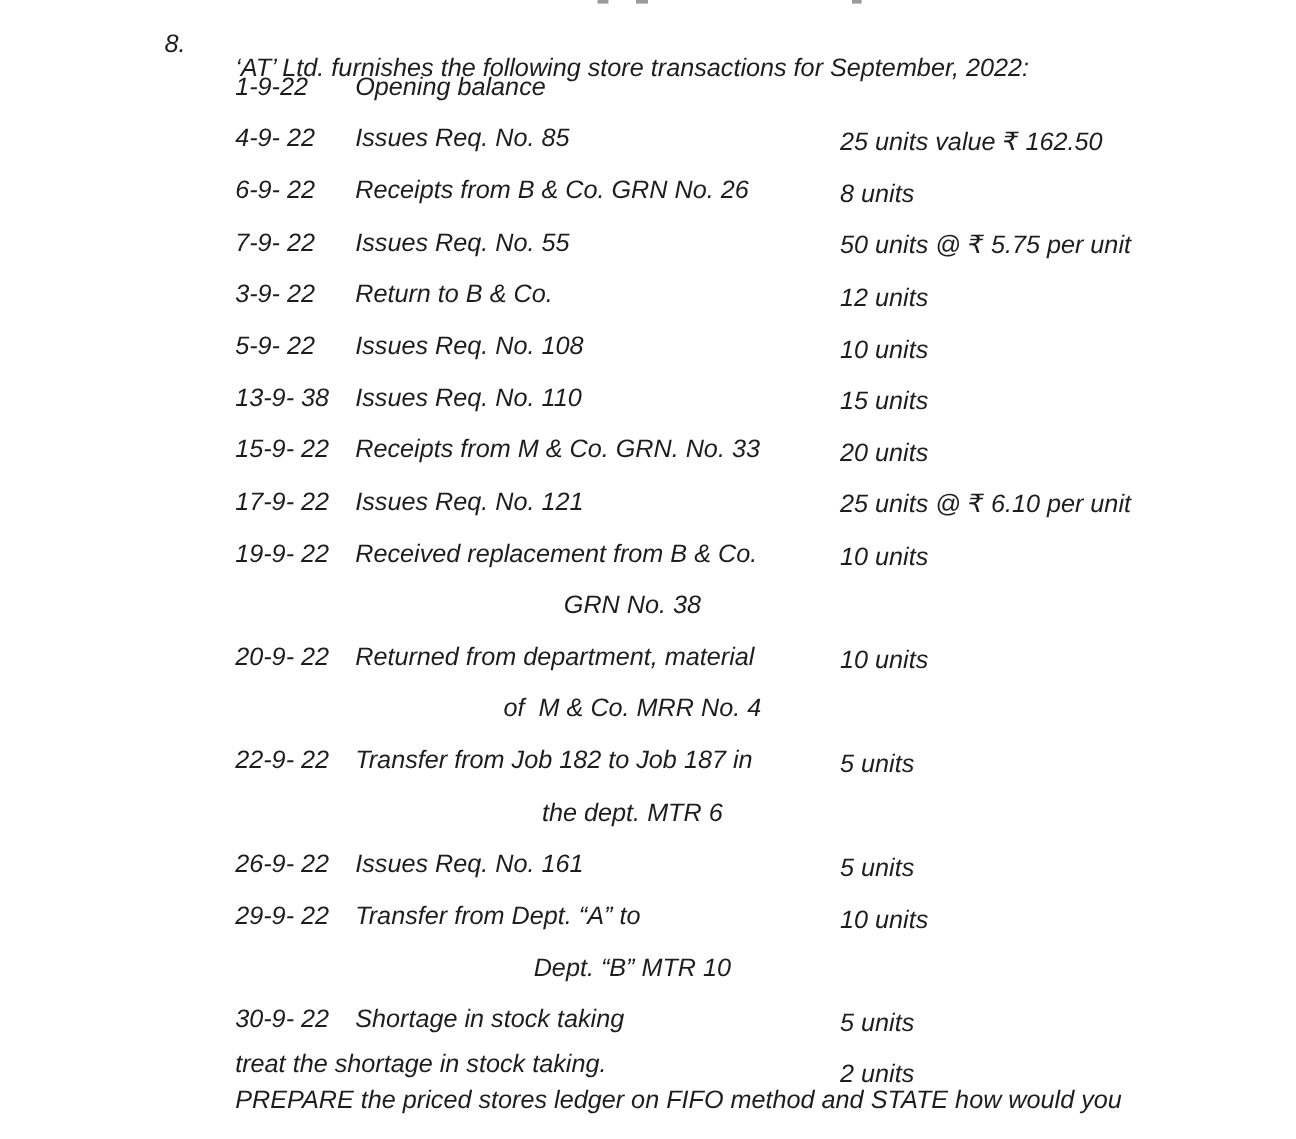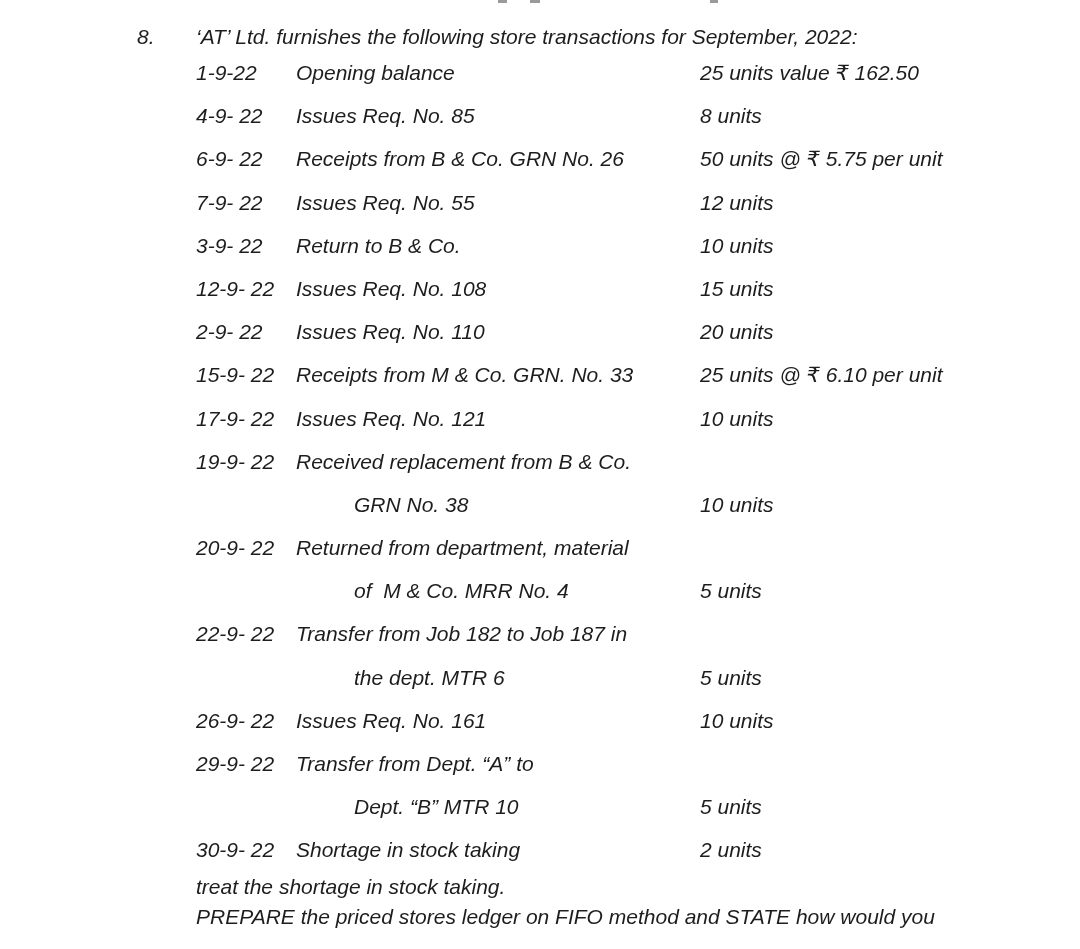--- a/index.html
+++ b/index.html
@@ -27,39 +27,39 @@
 
   .heading {
     position: absolute;
     left: 137px;
     top: 24px;
     display: flex;
     line-height: 26px;
     width: 900px;
   }
   .h-num { width: 59px; flex: none; }
-  .h-title { flex: 1; }
+  .h-title { flex: 1; margin-top: 20px; }
 
   .rows {
     position: absolute;
     left: 196px;
     top: 60px;
     width: 820px;
   }
   .row {
     display: flex;
     height: 43.2px;
     line-height: 26px;
     align-items: flex-start;
     font-style: italic;
   }
   .c-date  { width: 100px; flex: none; white-space: pre; }
   .c-desc  { width: 404px; flex: none; white-space: pre; }
-  .c-desc.indent { padding-left: 58px; width: 346px; }
-  .c-value { flex: 1; white-space: pre; }
+  .c-desc.indent { padding-left: 58px; width: 346px; text-align: center; }
+  .c-value { flex: 1; white-space: pre; margin-top: 46px; }
 
   .footer {
     position: absolute;
     left: 196px;
     top: 872px;
     width: 790px;
     line-height: 30px;
   }
 </style>
 </head>
@@ -96,26 +96,26 @@
         <span class="c-date">7-9- 22</span>
         <span class="c-desc">Issues Req. No. 55</span>
         <span class="c-value">12 units</span>
       </div>
       <div class="row">
         <span class="c-date">3-9- 22</span>
         <span class="c-desc">Return to B &amp; Co.</span>
         <span class="c-value">10 units</span>
       </div>
       <div class="row">
-        <span class="c-date">12-9- 22</span>
+        <span class="c-date">5-9- 22</span>
         <span class="c-desc">Issues Req. No. 108</span>
         <span class="c-value">15 units</span>
       </div>
       <div class="row">
-        <span class="c-date">2-9- 22</span>
+        <span class="c-date">13-9- 38</span>
         <span class="c-desc">Issues Req. No. 110</span>
         <span class="c-value">20 units</span>
       </div>
       <div class="row">
         <span class="c-date">15-9- 22</span>
         <span class="c-desc">Receipts from M &amp; Co. GRN. No. 33</span>
         <span class="c-value">25 units @ ₹ 6.10 per unit</span>
       </div>
       <div class="row">
         <span class="c-date">17-9- 22</span>

